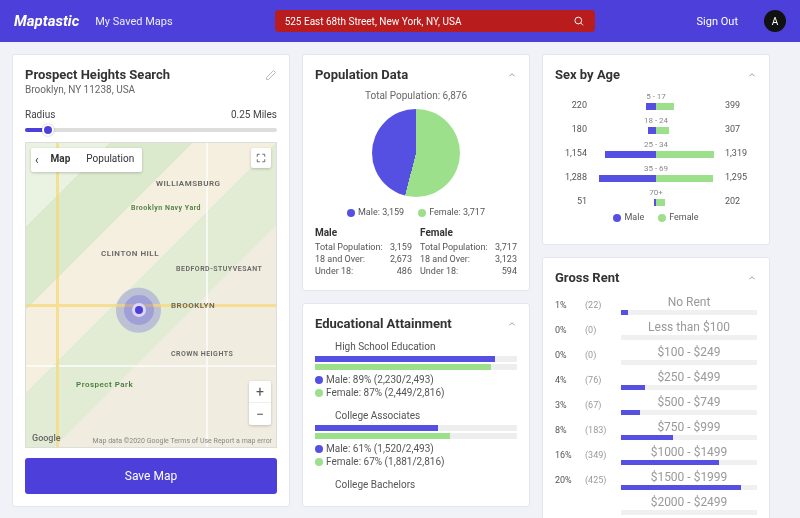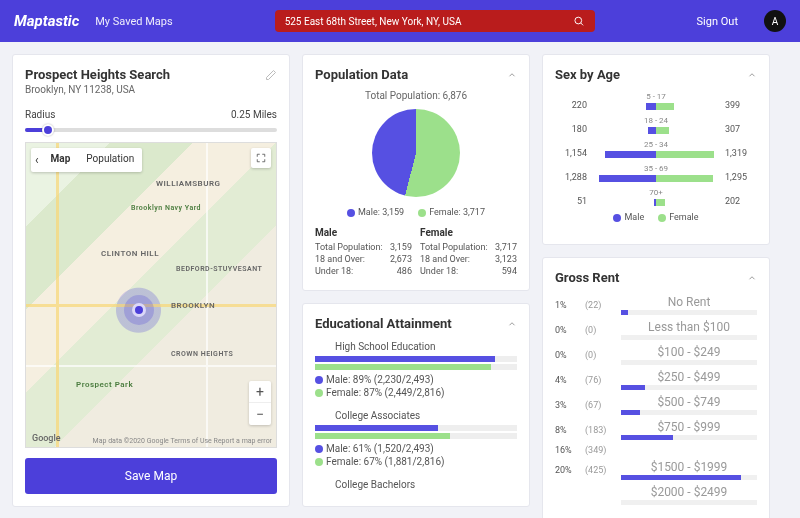--- a/index.html
+++ b/index.html
@@ -373,20 +373,26 @@
             <div class="rent-bar-wrap">
               <div class="rent-label">$750 - $999</div>
               <div class="rent-bar">
                 <span style="width:38%"></span>
               </div>
             </div>
           </div>
           <div class="rent-row">
             <div class="rent-pct">16%</div>
             <div class="rent-count">(349)</div>
+            <div class="rent-bar-wrap">
+              <div class="rent-label">$1000 - $1499</div>
+              <div class="rent-bar">
+                <span style="width:72%"></span>
+              </div>
+            </div>
           </div>
           <div class="rent-row">
             <div class="rent-pct">20%</div>
             <div class="rent-count">(425)</div>
             <div class="rent-bar-wrap">
               <div class="rent-label">$1500 - $1999</div>
               <div class="rent-bar">
                 <span style="width:88%"></span>
               </div>
             </div>

